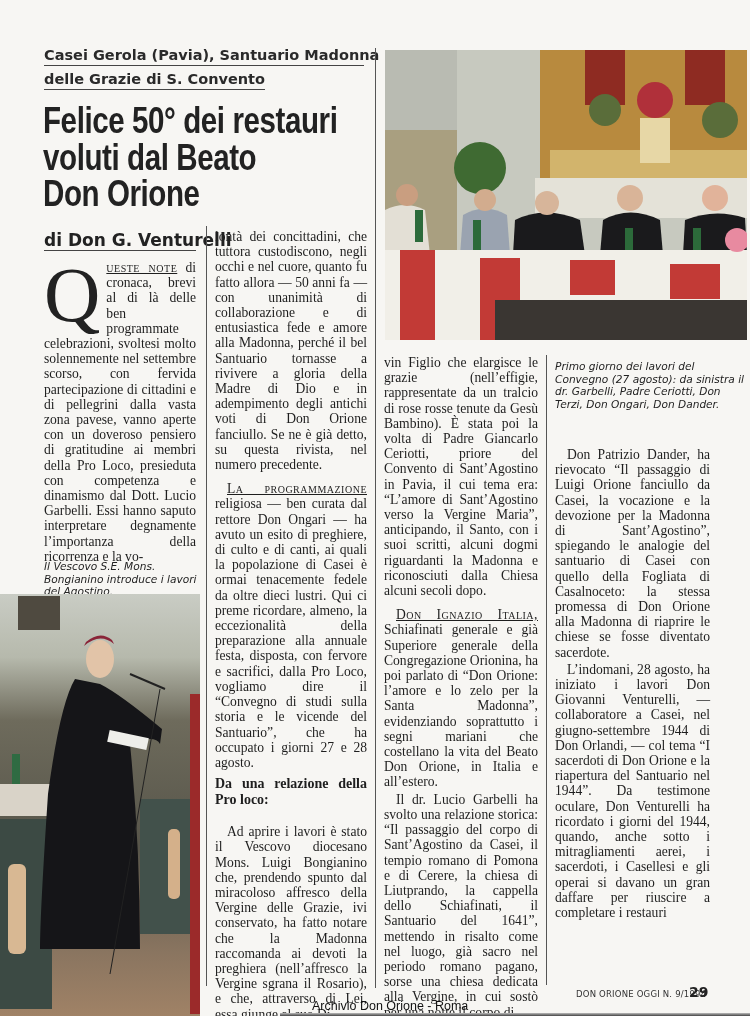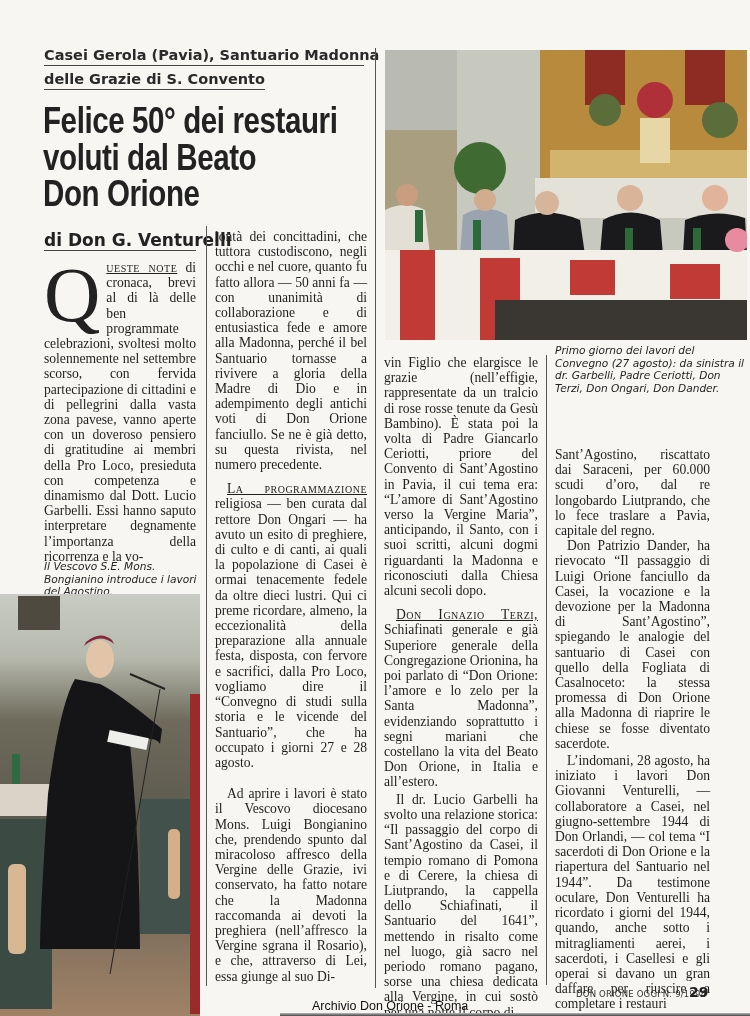--- a/index.html
+++ b/index.html
@@ -66,20 +66,21 @@
     <rect x="108" y="140" width="40" height="12" fill="#eeeeea" transform="rotate(12 128 146)"></rect>
     <line x1="130" y1="80" x2="165" y2="95" stroke="#222" stroke-width="2"></line>
     <line x1="160" y1="95" x2="110" y2="380" stroke="#222" stroke-width="1"></line>
     <rect x="190" y="100" width="10" height="320" fill="#9b2a2a"></rect>
   </svg>
 </div>
 
 <div class="abs col" style="left:215px;top:229px;width:152px;">
   <p>lontà dei concittadini, che tuttora custodiscono, negli occhi e nel cuore, quanto fu fatto allora — 50 anni fa — con unanimità di collaborazione e di entusiastica fede e amore alla Madonna, perché il bel Santuario tornasse a rivivere a gloria della Madre di Dio e in adempimento degli antichi voti di Don Orione fanciullo. Se ne è già detto, su questa rivista, nel numero precedente.</p>
   <p class="ind" style="margin-top:9px;"><span class="sc">La programmazione</span><span> religiosa — ben curata dal rettore Don Ongari — ha avuto un esito di preghiere, di culto e di canti, ai quali la popolazione di Casei è ormai tenacemente fedele da oltre dieci lustri. Qui ci preme ricordare, almeno, la eccezionalità della preparazione alla annuale festa, disposta, con fervore e sacrifici, dalla Pro Loco, vogliamo dire il “Convegno di studi sulla storia e le vicende del Santuario”, che ha occupato i giorni 27 e 28 agosto.</span></p>
+  <div class="subhead">Da una relazione della Pro loco:</div>
   <p class="ind">Ad aprire i lavori è stato il Vescovo diocesano Mons. Luigi Bongianino che, prendendo spunto dal miracoloso affresco della Vergine delle Grazie, ivi conservato, ha fatto notare che la Madonna raccomanda ai devoti la preghiera (nell’affresco la Vergine sgrana il Rosario), e che, attraverso di Lei, essa giunge al suo Di-</p>
 </div>
 
 <div class="abs photo" style="left:385px;top:50px;width:362px;height:290px;background:#cfcfc4;">
   <svg width="362" height="290" viewBox="0 0 362 290">
     <rect x="0" y="0" width="362" height="290" fill="#c7c9bf"></rect>
     <rect x="0" y="0" width="72" height="230" fill="#b9bbb2"></rect>
     <rect x="0" y="80" width="72" height="120" fill="#a99f80"></rect>
     <rect x="155" y="0" width="207" height="130" fill="#b88a3e"></rect>
     <rect x="200" y="0" width="40" height="55" fill="#8e2b22"></rect>
@@ -110,28 +111,27 @@
     <rect x="95" y="208" width="40" height="82" fill="#c23a36"></rect>
     <rect x="185" y="210" width="45" height="35" fill="#c23a36"></rect>
     <rect x="285" y="214" width="50" height="35" fill="#c23a36"></rect>
     <rect x="110" y="250" width="252" height="40" fill="#3a3632"></rect>
     <circle cx="352" cy="190" r="12" fill="#e88aa0"></circle>
   </svg>
 </div>
 
 <div class="abs col" style="left:384px;top:355px;width:154px;">
   <p>vin Figlio che elargisce le grazie (nell’effigie, rappresentate da un tralcio di rose rosse tenute da Gesù Bambino). È stata poi la volta di Padre Giancarlo Ceriotti, priore del Convento di Sant’Agostino in Pavia, il cui tema era: “L’amore di Sant’Agostino verso la Vergine Maria”, anticipando, il Santo, con i suoi scritti, alcuni dogmi riguardanti la Madonna e riconosciuti dalla Chiesa alcuni secoli dopo.</p>
-  <p class="ind" style="margin-top:9px;"><span class="sc">Don Ignazio Terzi,</span><span> Schiafinati generale e già Superiore generale della Congregazione Orionina, ha poi parlato di “Don Orione: l’amore e lo zelo per la Santa Madonna”, evidenziando soprattutto i segni mariani che costellano la vita del Beato Don Orione, in Italia e all’estero.</span></p>
+  <p class="ind" style="margin-top:9px;"><span class="sc">Don Ignazio Italia,</span><span> Schiafinati generale e già Superiore generale della Congregazione Orionina, ha poi parlato di “Don Orione: l’amore e lo zelo per la Santa Madonna”, evidenziando soprattutto i segni mariani che costellano la vita del Beato Don Orione, in Italia e all’estero.</span></p>
   <p class="ind" style="margin-top:2px;">Il dr. Lucio Garbelli ha svolto una relazione storica: “Il passaggio del corpo di Sant’Agostino da Casei, il tempio romano di Pomona e di Cerere, la chiesa di Liutprando, la cappella dello Schiafinati, il Santuario del 1641”, mettendo in risalto come nel luogo, già sacro nel periodo romano pagano, sorse una chiesa dedicata alla Vergine, in cui sostò per una notte il corpo di</p>
 </div>
 
-<div class="abs caption" style="left:555px;top:344px;width:190px;">Primo giorno dei lavori del Convegno (27 agosto): da sinistra il dr. Garbelli, Padre Ceriotti, Don Terzi, Don Ongari, Don Dander.</div>
+<div class="abs caption" style="left:555px;top:360px;width:190px;">Primo giorno dei lavori del Convegno (27 agosto): da sinistra il dr. Garbelli, Padre Ceriotti, Don Terzi, Don Ongari, Don Dander.</div>
 
 <div class="abs col" style="left:555px;top:447px;width:155px;">
-  <p>Sant’Agostino, riscattato dai Saraceni, per 60.000 scudi d’oro, dal re longobardo Liutprando, che lo fece traslare a Pavia, capitale del regno.</p>
   <p class="ind" style="margin-top:0;font-family:Liberation Serif, serif;">Don Patrizio Dander, ha rievocato “Il passaggio di Luigi Orione fanciullo da Casei, la vocazione e la devozione per la Madonna di Sant’Agostino”, spiegando le analogie del santuario di Casei con quello della Fogliata di Casalnoceto: la stessa promessa di Don Orione alla Madonna di riaprire le chiese se fosse diventato sacerdote.</p>
   <p class="ind" style="margin-top:2px;">L’indomani, 28 agosto, ha iniziato i lavori Don Giovanni Venturelli, — collaboratore a Casei, nel giugno-settembre 1944 di Don Orlandi, — col tema “I sacerdoti di Don Orione e la riapertura del Santuario nel 1944”. Da testimone oculare, Don Venturelli ha ricordato i giorni del 1944, quando, anche sotto i mitragliamenti aerei, i sacerdoti, i Casellesi e gli operai si davano un gran daffare per riuscire a completare i restauri</p>
 </div>
 
 <div class="abs footer-mag" style="left:564px;top:989px;padding-left:12px;">DON ORIONE OGGI N. 9/1994</div>
 <div class="abs footer-page" style="left:689px;top:984px;">29</div>
 <div class="abs archive" style="left:312px;top:999px;">Archivio Don Orione - Roma</div>
 <div class="abs bottom-bar" style="left:280px;top:1013px;width:470px;"></div>
 
 </body></html>

